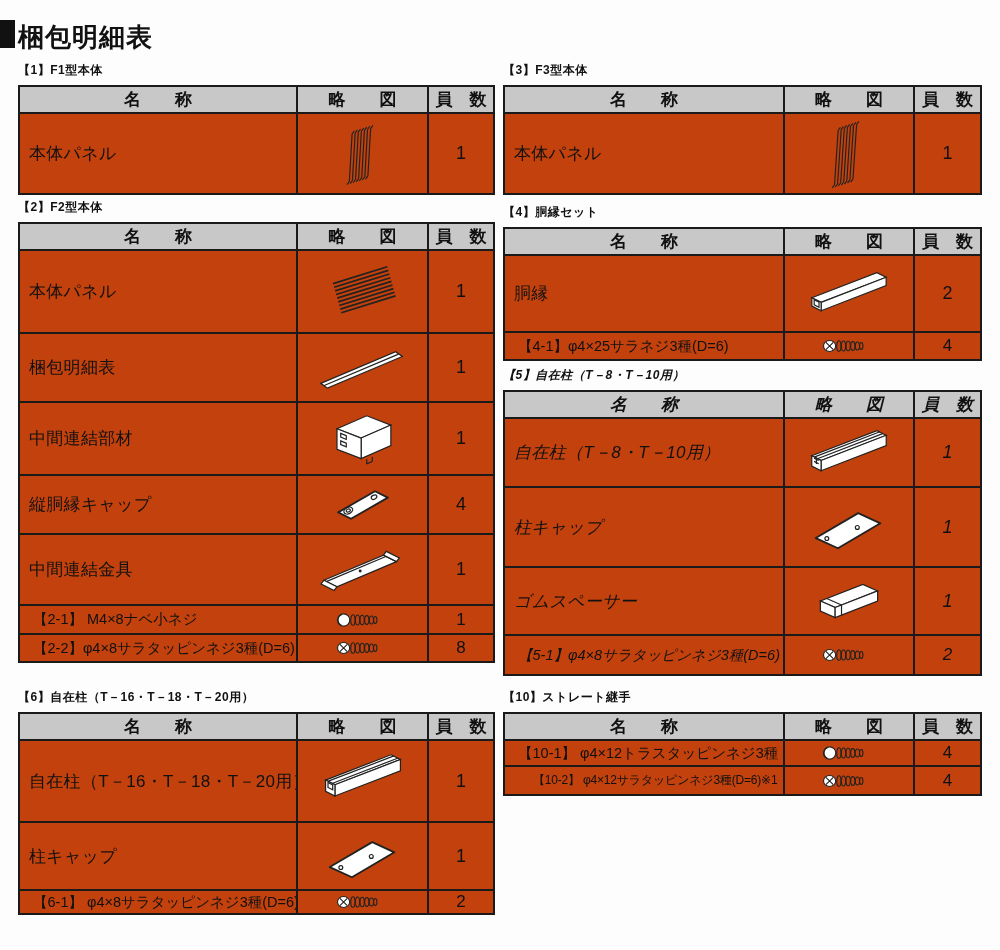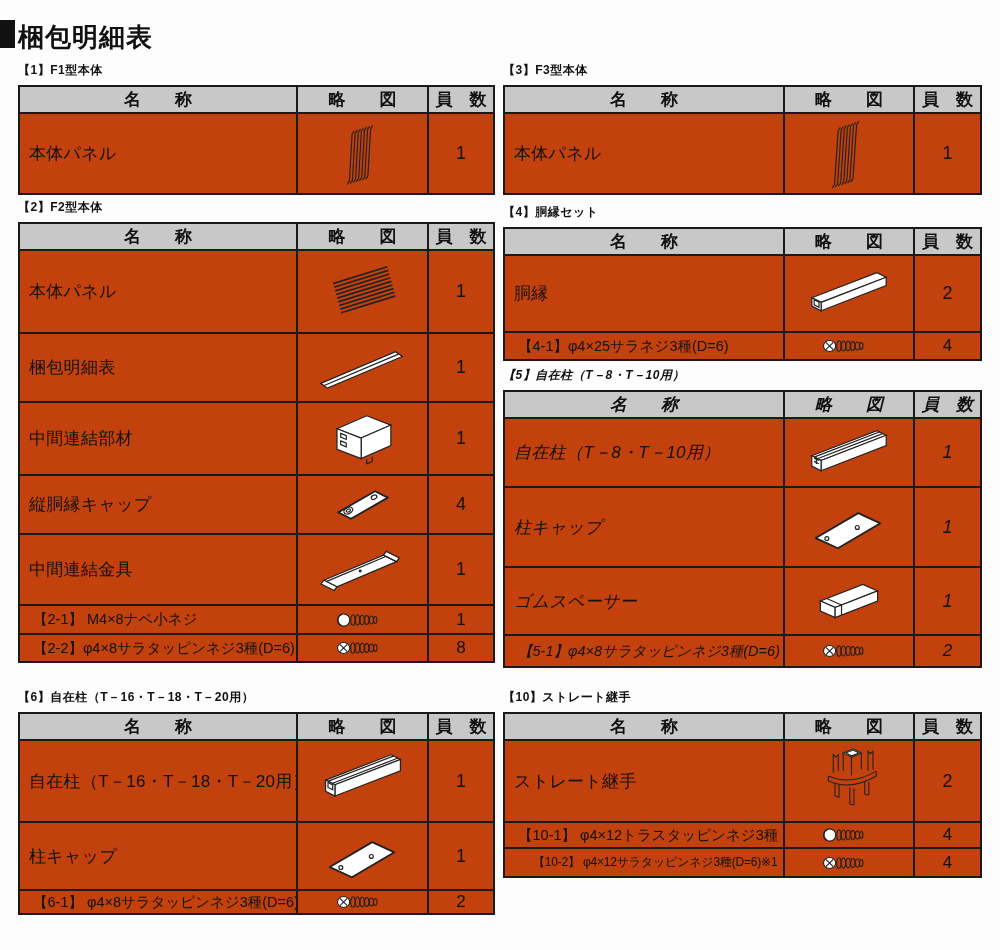--- a/index.html
+++ b/index.html
@@ -299,21 +299,21 @@
       <td class="sketch">
         <svg width="80" height="48" viewBox="0 0 86 52">
           <polygon class="face" points="12,26 58,8 74,15 28,33"></polygon>
           <polygon class="face" points="12,26 28,33 28,44 12,37"></polygon>
           <polygon class="face" points="28,33 74,15 74,26 28,44"></polygon>
           <path class="ln" d="M18.9,23.3 L34.9,30.3 M34.9,30.3 V41.3"></path>
         </svg>
       </td>
       <td class="qty">1</td>
     </tr>
-    <tr class="sm" style="height:32px">
+    <tr class="sm" style="height:40px">
       <td class="name">【5-1】φ4×8サラタッピンネジ3種(D=6)</td>
       <td class="sketch">
         <svg width="54" height="20" viewBox="0 0 64 22">
           <ellipse class="face" cx="9" cy="11" rx="7.2" ry="6.6"></ellipse>
           <path class="ln" d="M4.6,6.6 L13.4,15.4 M13.4,6.6 L4.6,15.4"></path>
           <ellipse class="ln" cx="20" cy="11" rx="2.5" ry="6.3"></ellipse>
           <ellipse class="ln" cx="25.5" cy="11" rx="2.5" ry="6"></ellipse>
           <ellipse class="ln" cx="31" cy="11" rx="2.5" ry="5.6"></ellipse>
           <ellipse class="ln" cx="36.5" cy="11" rx="2.5" ry="5.2"></ellipse>
           <ellipse class="ln" cx="42" cy="11" rx="2.5" ry="4.8"></ellipse>
@@ -391,35 +391,20 @@
         <col class="c-name">
         <col class="c-sketch">
         <col class="c-qty">
       </colgroup>
     <tbody>
         <tr>
       <th>名　　称</th>
       <th>略　　図</th>
       <th>員　数</th>
     </tr>
-    <tr style="height:82px">
-      <td class="name">ストレート継手</td>
-      <td class="sketch">
-        <svg width="72" height="76" viewBox="0 0 86 92">
-          <polygon class="face" points="36,12 48,7 58,12 46,17"></polygon>
-          <polygon class="ln" points="39,12 48,8.5 55,12 46,15.5"></polygon>
-          <path class="ln" d="M36,12 V34 M58,12 V32 M46,17 V39"></path>
-          <path class="ln" d="M24,22 v-8 l3,3 3,-3 v8 M24,22 v14 M30,22 v12"></path>
-          <path class="ln" d="M66,18 v-8 l3,3 3,-3 v8 M66,18 v16 M72,18 v14"></path>
-          <path class="ln" d="M18,40 Q46,52 76,34 M18,46 Q46,58 76,40 M18,40 V46 M76,34 V40"></path>
-          <path class="ln" d="M26,48 v16 M31,50 v16 M26,64 l5,2 M44,54 v20 M49,55 v20 M44,74 l5,1 M62,46 v16 M67,47 v16 M62,62 l5,1"></path>
-        </svg>
-      </td>
-      <td class="qty">2</td>
-    </tr>
     <tr class="sm" style="height:26px">
       <td class="name">【10-1】 φ4×12トラスタッピンネジ3種</td>
       <td class="sketch">
         <svg width="54" height="20" viewBox="0 0 64 22">
           <circle class="face" cx="9" cy="11" r="7.3"></circle>
           <path class="ln" d="M6.5,4.8 A6.8,6.8 0 0 0 6.5,17.2"></path>
           <ellipse class="ln" cx="20" cy="11" rx="2.5" ry="6.3"></ellipse>
           <ellipse class="ln" cx="25.5" cy="11" rx="2.5" ry="6"></ellipse>
           <ellipse class="ln" cx="31" cy="11" rx="2.5" ry="5.6"></ellipse>
           <ellipse class="ln" cx="36.5" cy="11" rx="2.5" ry="5.2"></ellipse>

